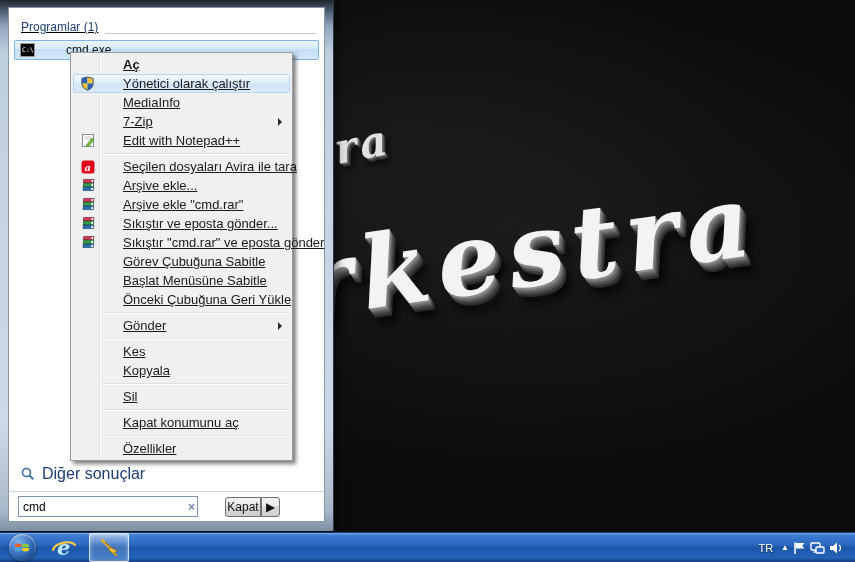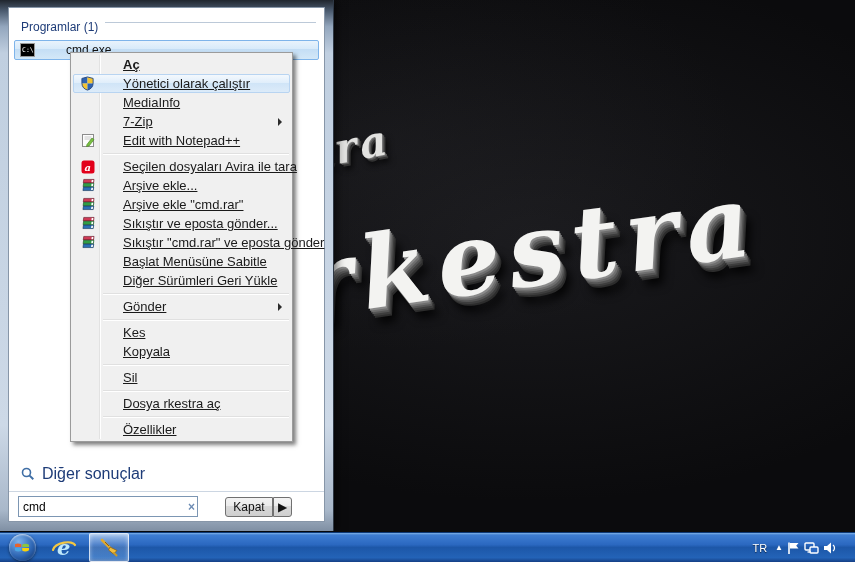--- a/index.html
+++ b/index.html
@@ -21,21 +21,21 @@
      text-shadow:1px 1px 0 #777,2px 2px 0 #555,3px 4px 0 #333,4px 7px 6px rgba(0,0,0,.8);}
 
   
   .start-panel{position:absolute;left:0;top:0;width:333px;height:531px;z-index:10;
      background:linear-gradient(180deg,#20262e 0%,#4a5a6e 2%,#93a6bd 5%,#c0cfe0 10%,
                 #cdd9e7 80%,#a9b8ca 96%,#7f8fa3 100%);
      border-right:1px solid #2e3845;box-shadow:3px 0 8px rgba(0,0,0,.55);}
   .panel-inner{position:absolute;left:8px;top:7px;right:8px;bottom:9px;background:#fff;
      border:1px solid #8796a8;}
 
-  .results-header{position:absolute;left:12px;right:8px;top:12px;display:flex;align-items:flex-start;}
+  .results-header{position:absolute;left:12px;right:8px;top:12px;display:flex;align-items:flex-end;text-decoration:underline;}
   .results-header .hdr{color:#1e3c78;font-size:12px;}
   .results-header .hdr-line{flex:1;height:1px;background:#bcc9d8;margin-left:7px;margin-top:2px;}
 
   .result-row{position:absolute;left:5px;right:5px;top:32px;height:18px;display:flex;
      align-items:center;gap:6px;padding-left:5px;border:1px solid #7eb4ea;border-radius:2px;
      background:linear-gradient(180deg,#e9f3fc 0%,#d7eafa 45%,#c4def5 46%,#d3e8f8 100%);}
   .result-row .rlabel{font-size:12px;color:#111;margin-left:25px;}
 
   .more-results{position:absolute;left:12px;bottom:38px;display:flex;align-items:center;gap:7px;
      color:#1e3c78;font-size:16px;cursor:pointer;}
@@ -45,21 +45,21 @@
   .search-box{position:absolute;left:0;top:0;width:178px;height:19px;background:#fff;
      border:1px solid #7c96b3;display:flex;align-items:center;}
   .search-input{flex:1;border:none;outline:none;font-size:12px;font-family:"Liberation Sans",sans-serif;
      padding:0 4px;color:#000;background:transparent;height:15px;}
   .clear-x{color:#6d8cb4;font-size:12px;font-weight:bold;padding:0 6px;cursor:pointer;}
 
   .shutdown{position:absolute;left:207px;top:1px;height:20px;display:flex;}
   .shutdown button{font-family:"Liberation Sans",sans-serif;font-size:12px;color:#111;
      background:linear-gradient(180deg,#f3f3f3 0%,#ebebeb 45%,#d9d9d9 46%,#cfcfcf 100%);
      border:1px solid #707070;cursor:pointer;padding:0;}
-  .shutdown-main{width:48px;border-radius:3px 0 0 3px;border-right:none;}
+  .shutdown-main{width:36px;border-radius:3px 0 0 3px;border-right:none;}
   .shutdown-arrow{width:19px;border-radius:0 3px 3px 0;font-size:8px;color:#222;}
 
   
   .context-menu{position:absolute;left:70px;top:52px;width:219px;z-index:50;background:#f0f0f0;
      border:1px solid #9b9b9b;padding:2px 1px;box-shadow:3px 3px 4px rgba(0,0,0,.5);}
   .context-menu::before{content:"";position:absolute;left:28px;top:2px;bottom:2px;width:1px;
      background:#e2e2e2;box-shadow:1px 0 0 #fff;}
   .menu-item{position:relative;height:17px;display:flex;align-items:center;margin:0 1px;
      border:1px solid transparent;border-radius:2px;cursor:pointer;}
   .menu-item .mi-icon{width:27px;display:flex;justify-content:center;align-items:center;flex:none;}
@@ -82,21 +82,21 @@
      background:radial-gradient(circle at 35% 28%,#7db2ec 0%,#2e66b4 55%,#0d2c60 100%);
      box-shadow:inset 0 1px 2px rgba(255,255,255,.7),0 1px 3px rgba(0,0,0,.5);
      display:flex;align-items:center;justify-content:center;}
   .task-btn{width:38px;height:27px;margin-left:6px;display:flex;align-items:center;
      justify-content:center;border-radius:2px;cursor:pointer;}
   .task-btn.active{background:linear-gradient(180deg,rgba(255,255,255,.5),rgba(255,255,255,.18) 40%,
      rgba(120,175,235,.35));border:1px solid rgba(255,255,255,.75);
      box-shadow:inset 0 0 4px rgba(255,255,255,.5);}
 
   .tray{position:absolute;right:0;top:0;height:29px;display:flex;align-items:center;gap:4px;
-     padding-right:18px;text-align:right;}
+     padding-right:12px;text-align:right;}
   .tray-lang{color:#fff;font-size:11px;text-shadow:0 1px 1px rgba(0,0,0,.6);cursor:pointer;}
   .tray-up{color:#fff;font-size:8px;cursor:pointer;margin-left:4px;}
   .tray-ic{display:flex;align-items:center;cursor:pointer;}
 
   svg{display:block;}
 </style>
 </head>
 <body>
 
 <div class="wallpaper">
@@ -273,25 +273,29 @@
           <g transform="skewX(-8)">
             <rect x="5" y="9.7" width="11" height="3.7" fill="#2b6fb3" stroke="#0e2f55" stroke-width="0.6"></rect>
             <rect x="13.6" y="10.3" width="1.8" height="2.5" fill="#fff"></rect>
           </g>
         </svg>
       </span>
       <span class="mi-label">Sıkıştır "cmd.rar" ve eposta gönder</span>
     </div>
     <div class="menu-item">
       <span class="mi-icon"></span>
+      <span class="mi-label">Görev Çubuğuna Sabitle</span>
+    </div>
+    <div class="menu-item">
+      <span class="mi-icon"></span>
       <span class="mi-label">Başlat Menüsüne Sabitle</span>
     </div>
     <div class="menu-item">
       <span class="mi-icon"></span>
-      <span class="mi-label">Diğer Sürümleri Geri Yükle</span>
+      <span class="mi-label">Önceki Çubuğuna Geri Yükle</span>
     </div>
     <div class="menu-sep"></div>
     <div class="menu-item">
       <span class="mi-icon"></span>
       <span class="mi-label">Gönder</span>
       <span class="mi-arrow"></span>
     </div>
     <div class="menu-sep"></div>
     <div class="menu-item">
       <span class="mi-icon"></span>
@@ -302,21 +306,21 @@
       <span class="mi-label">Kopyala</span>
     </div>
     <div class="menu-sep"></div>
     <div class="menu-item">
       <span class="mi-icon"></span>
       <span class="mi-label">Sil</span>
     </div>
     <div class="menu-sep"></div>
     <div class="menu-item">
       <span class="mi-icon"></span>
-      <span class="mi-label">Dosya rkestra aç</span>
+      <span class="mi-label">Kapat konumunu aç</span>
     </div>
     <div class="menu-sep"></div>
     <div class="menu-item">
       <span class="mi-icon"></span>
       <span class="mi-label">Özellikler</span>
     </div>
   </div>
 
 <div class="taskbar">
   <div class="start-orb">

